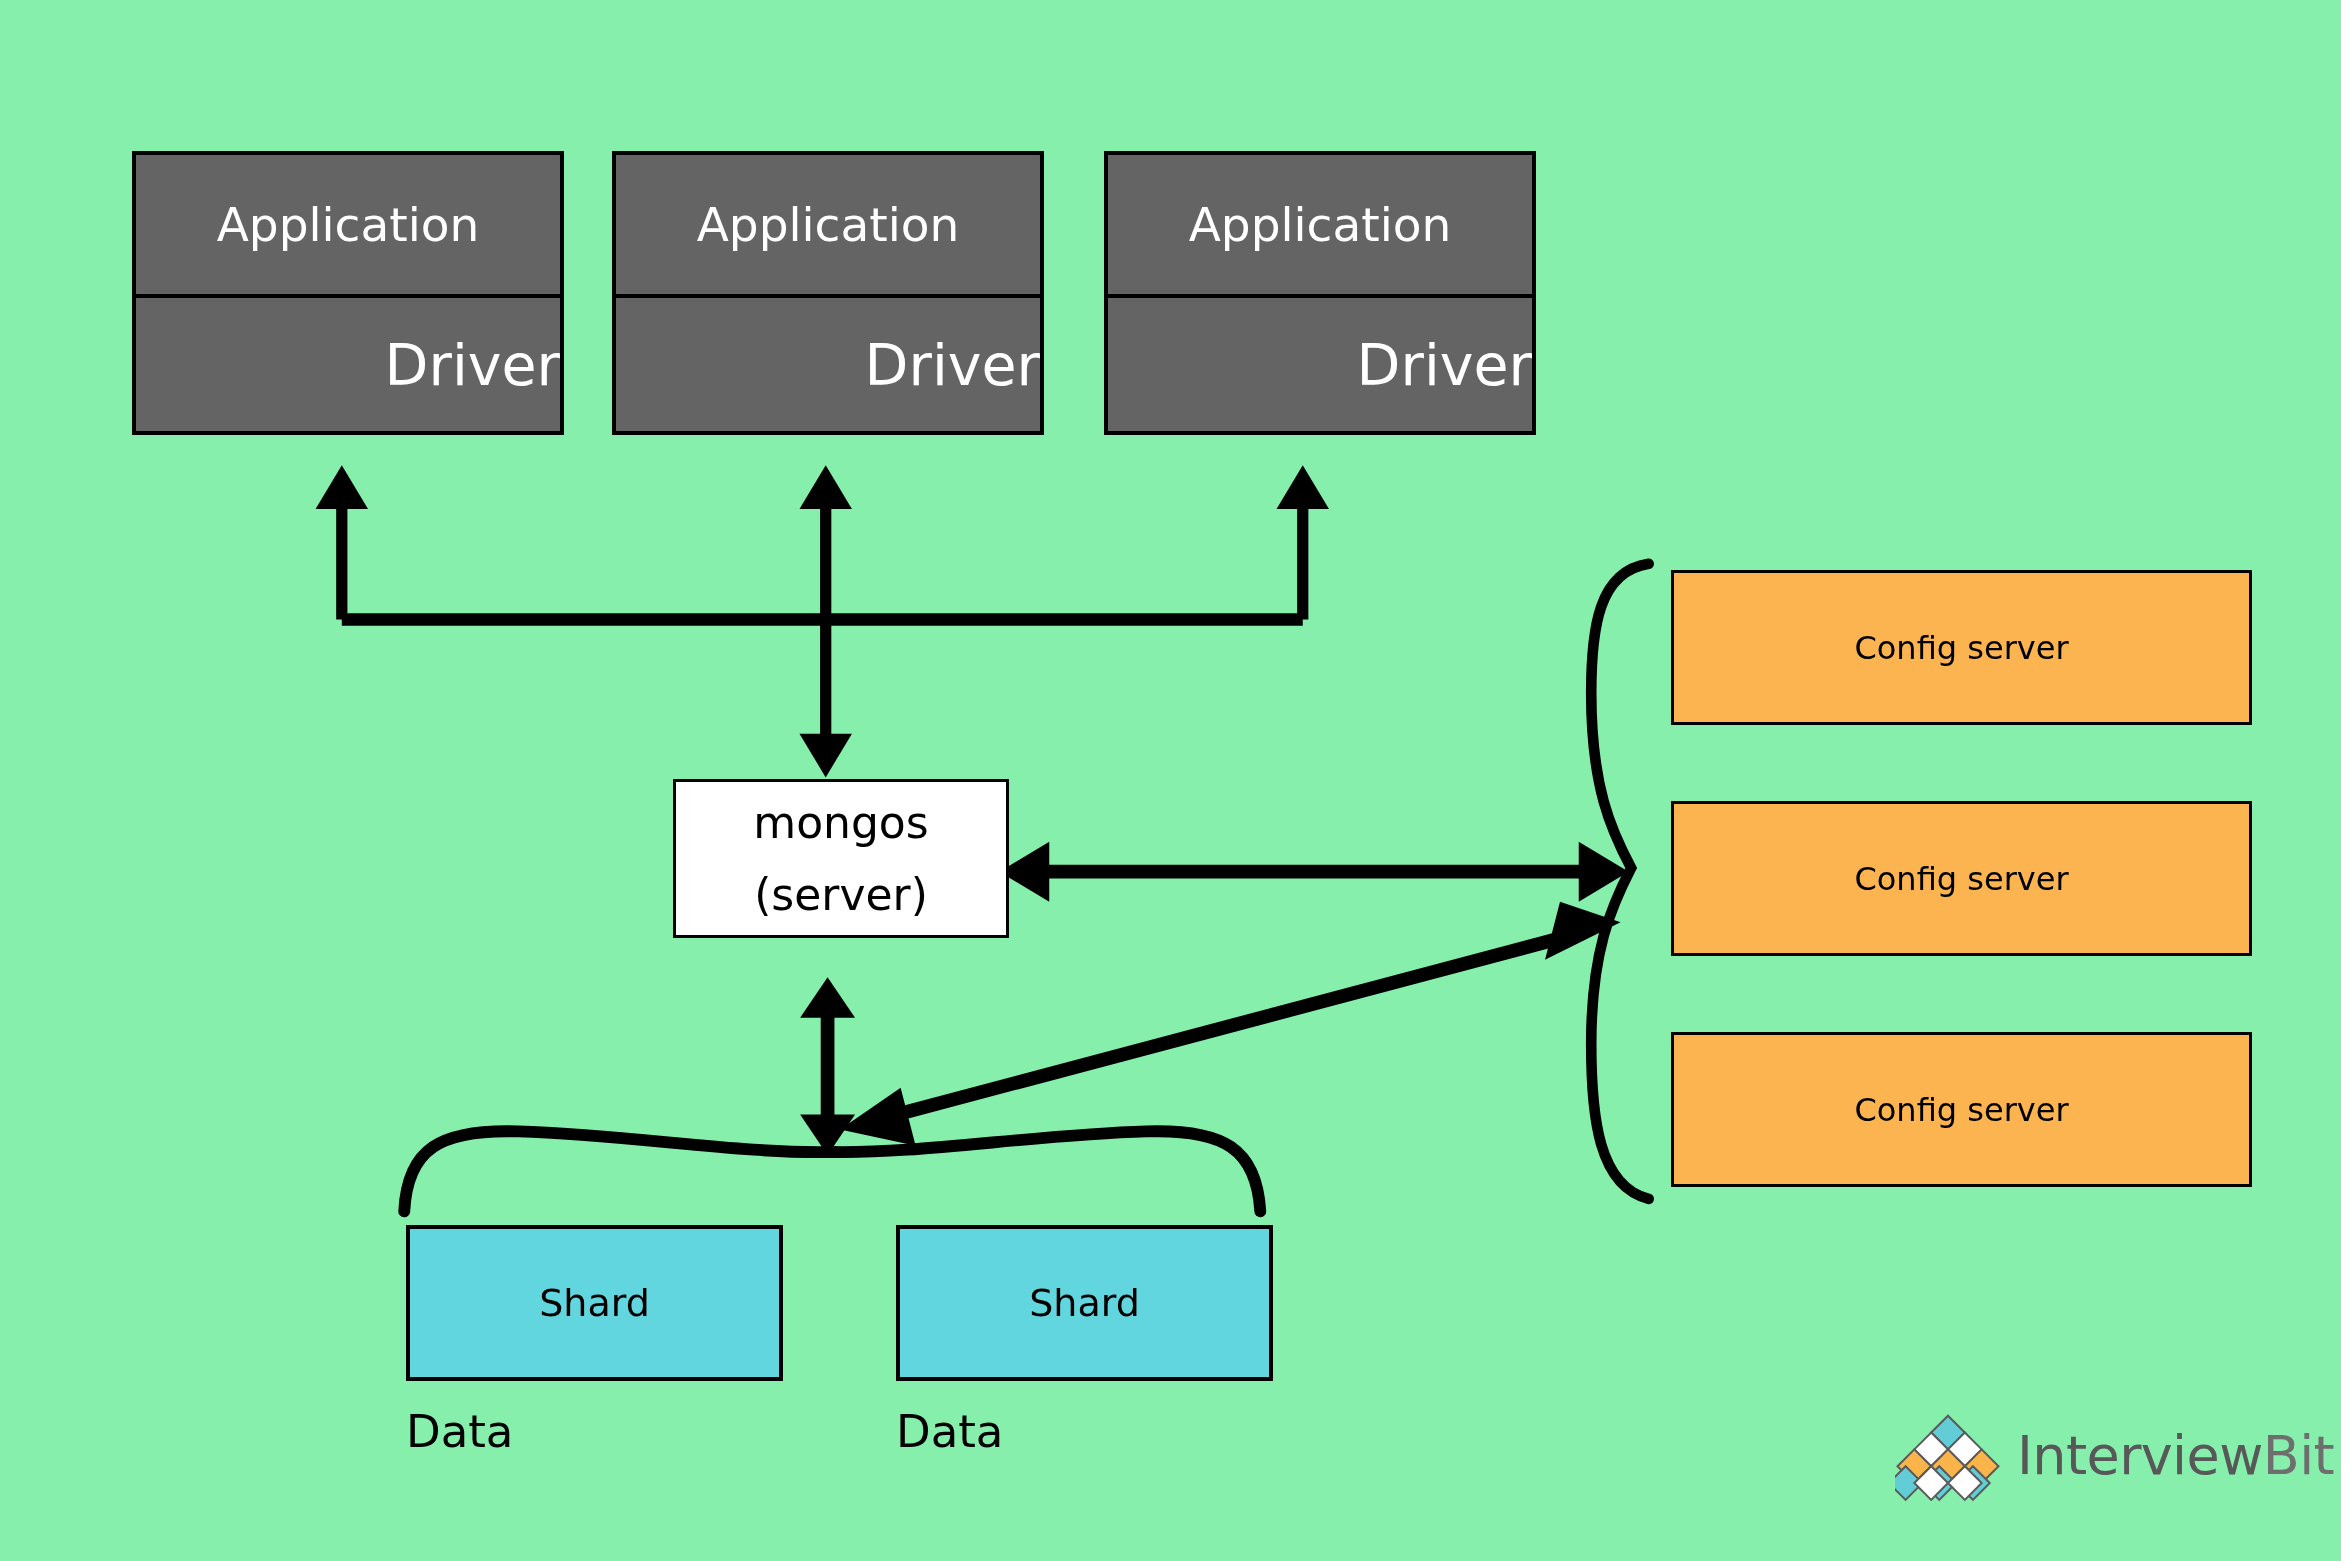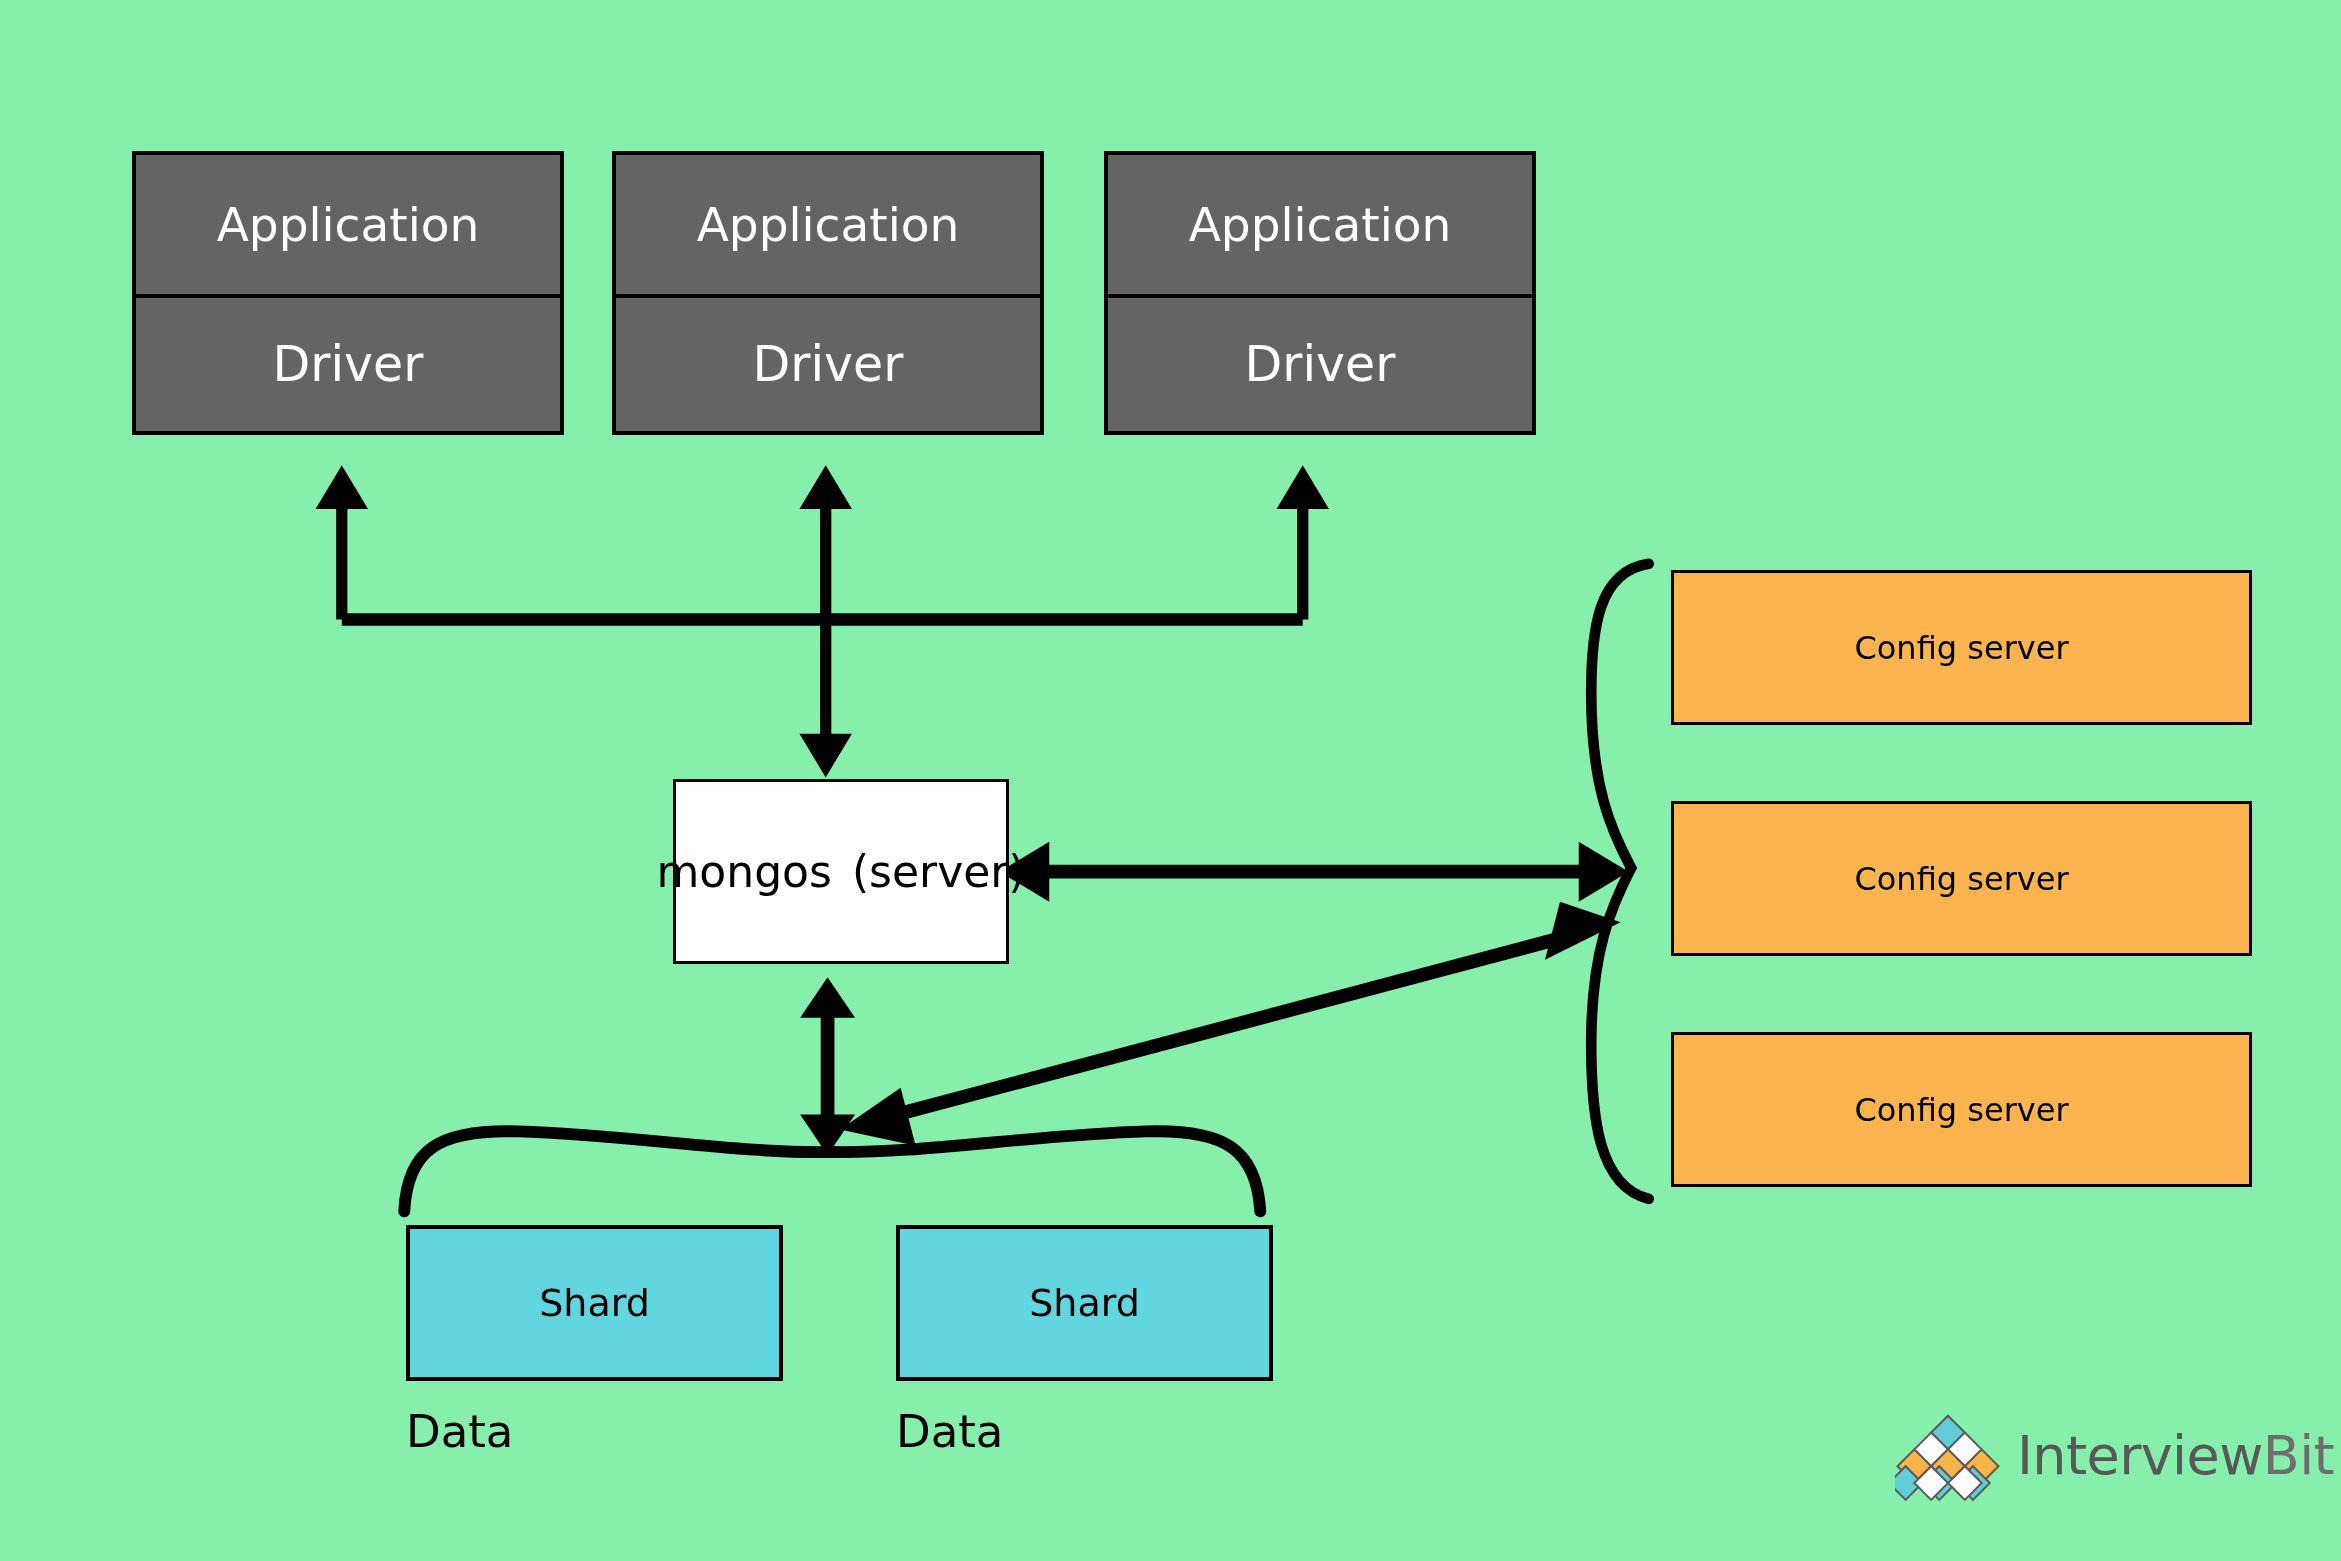--- a/index.html
+++ b/index.html
@@ -33,21 +33,22 @@
   }
   .app-box {
     background: #646464;
     color: #ffffff;
     font-size: 47px;
     border-bottom-width: 0;
   }
   .driver-box {
     background: #646464;
     color: #ffffff;
-    font-size: 49px;
+    font-size: 57px;
+    justify-content: flex-end;
   }
   .router-box {
     background: #ffffff;
     color: #000000;
     font-size: 44px;
     line-height: 1.16;
     border-width: 3.1px;
   }
   .config-box {
     background: #fbb450;
@@ -153,21 +154,21 @@
     <span>Driver</span>
   </div>
 
   <div class="node-box app-box" style="left:1104px; top:151px; width:432px; height:143px;">
     <span>Application</span>
   </div>
   <div class="node-box driver-box" style="left:1104px; top:294px; width:432px; height:141px;">
     <span>Driver</span>
   </div>
 
-  <div class="node-box router-box" style="left:673px; top:779px; width:336px; height:185px; flex-direction:row;gap:20px;">
+  <div class="node-box router-box" style="left:673px; top:779px; width:336px; height:159px; flex-direction:column;gap:20px;">
     <span>mongos</span>
     <span>(server)</span>
   </div>
 
   <div class="node-box config-box" style="left:1671px; top:570px; width:581px; height:155px;">
     <span>Config server</span>
   </div>
   <div class="node-box config-box" style="left:1671px; top:801px; width:581px; height:155px;">
     <span>Config server</span>
   </div>

